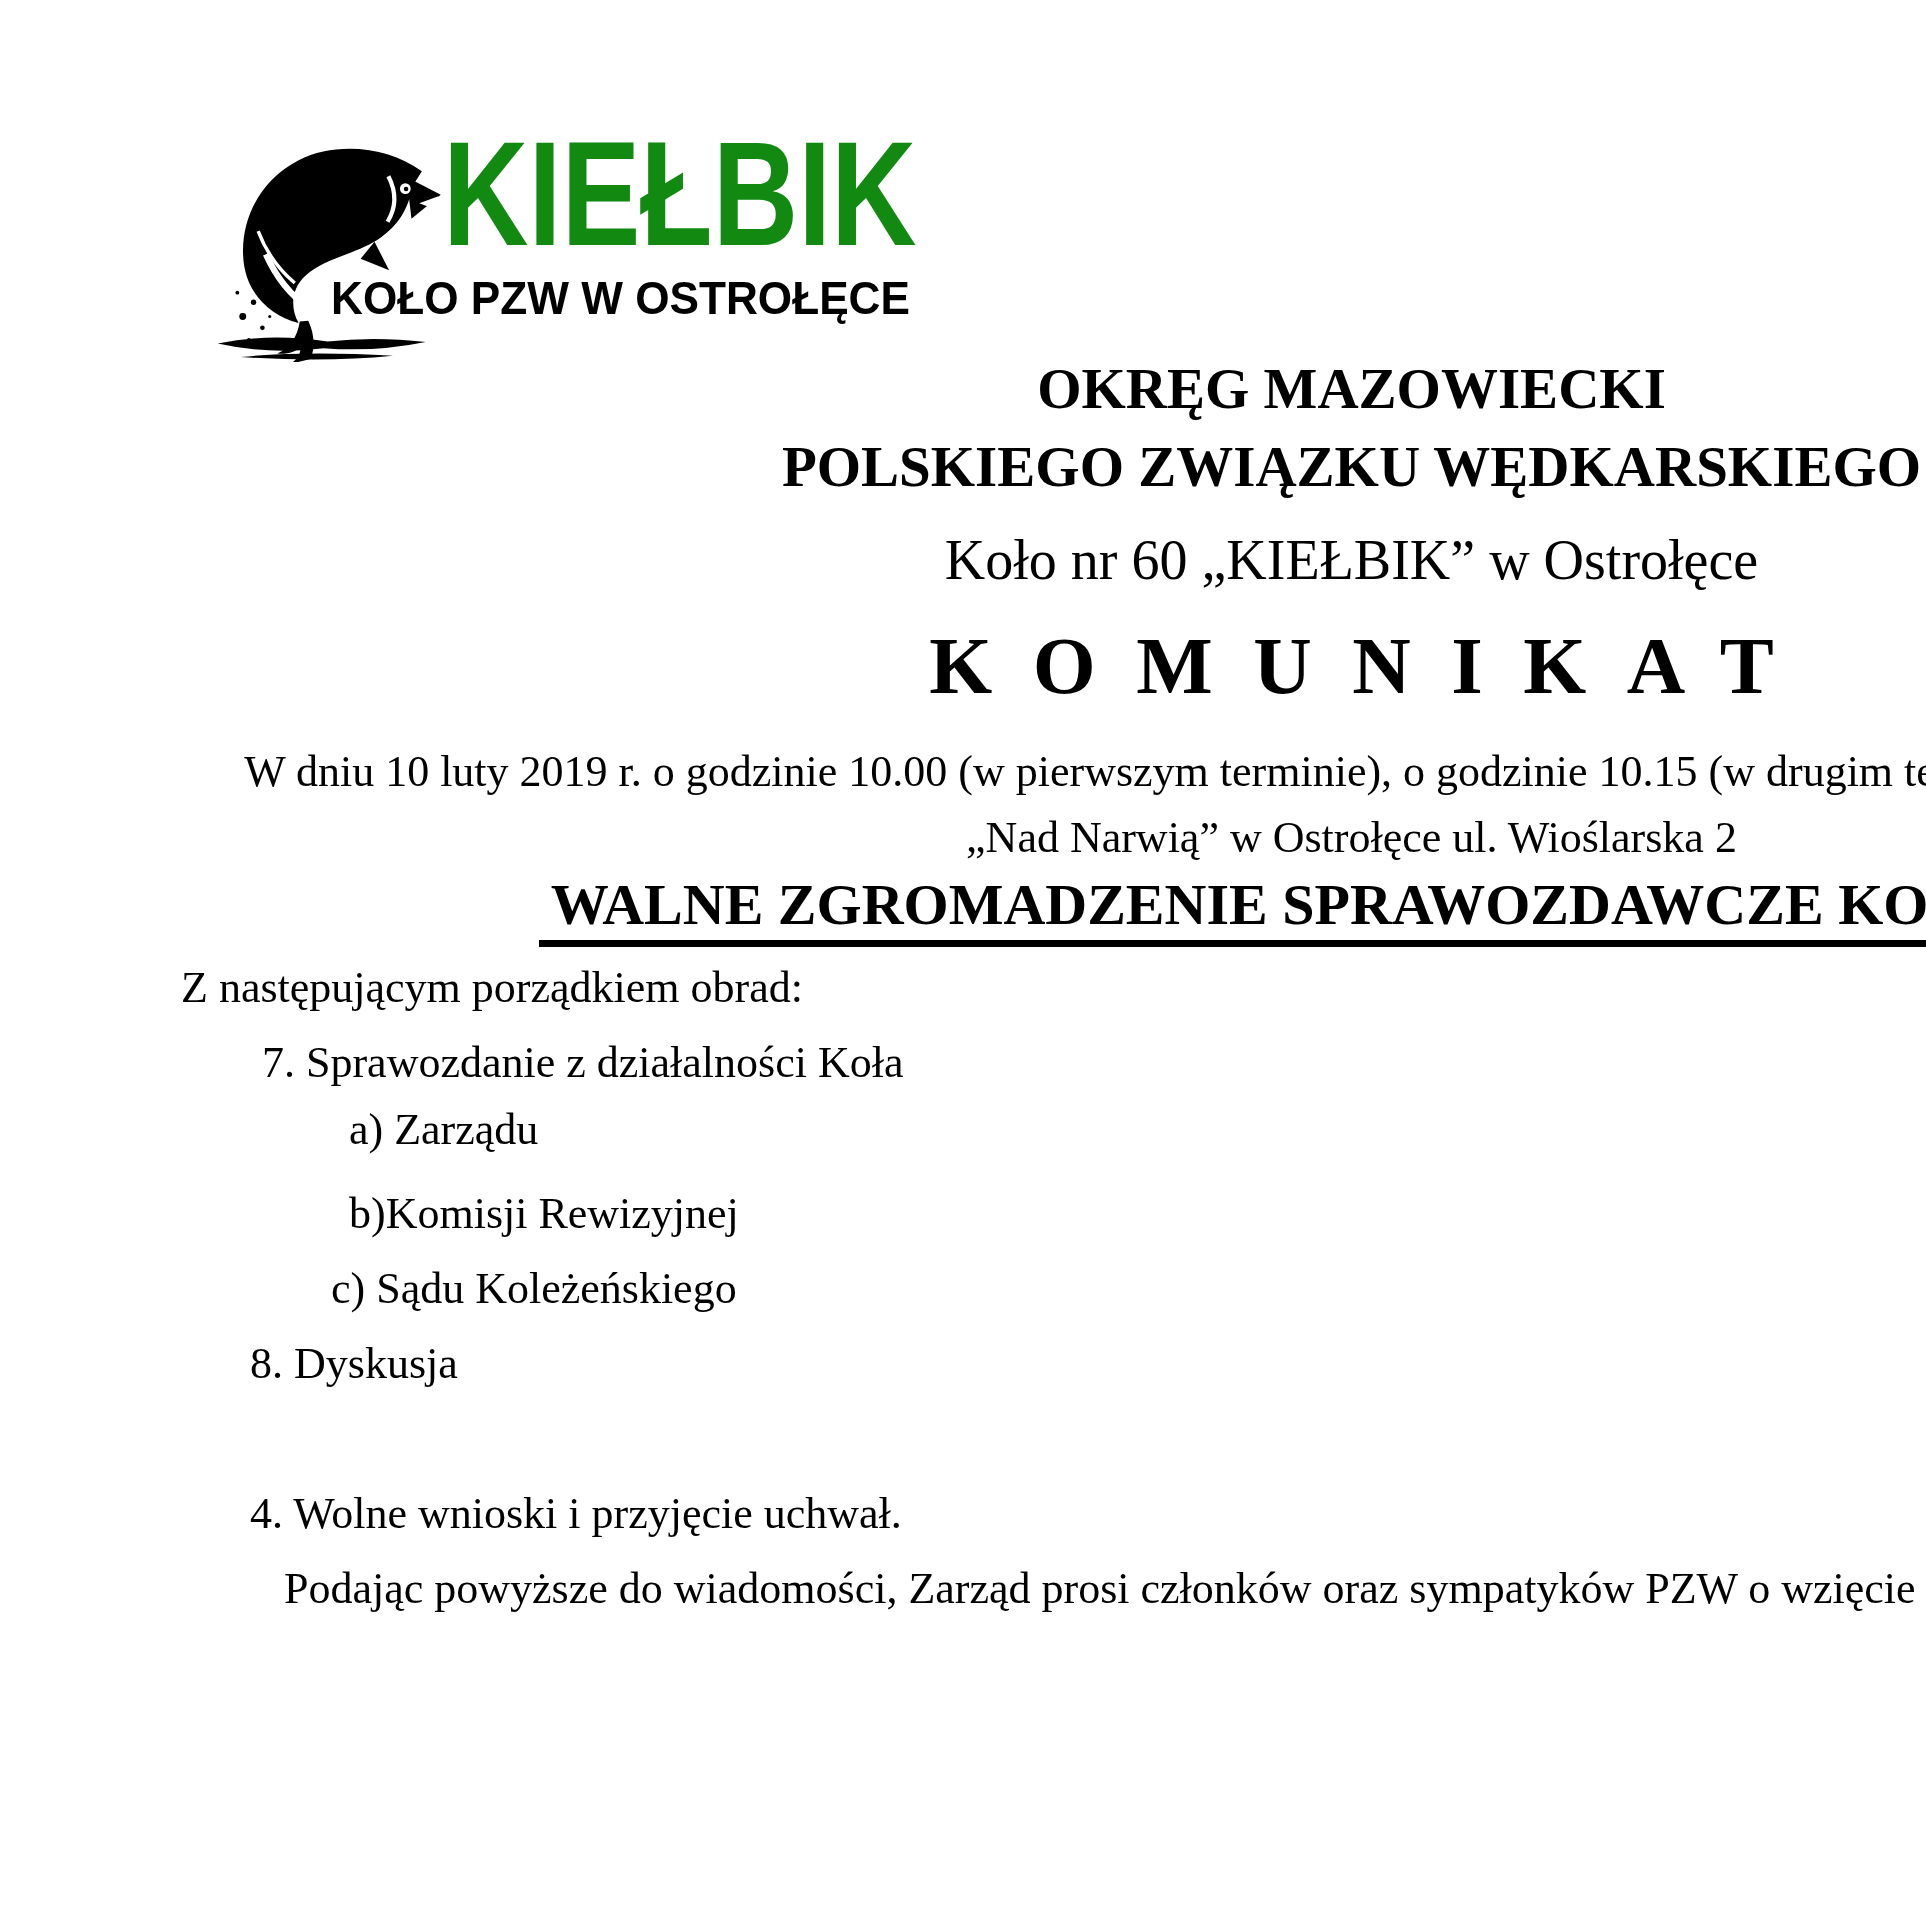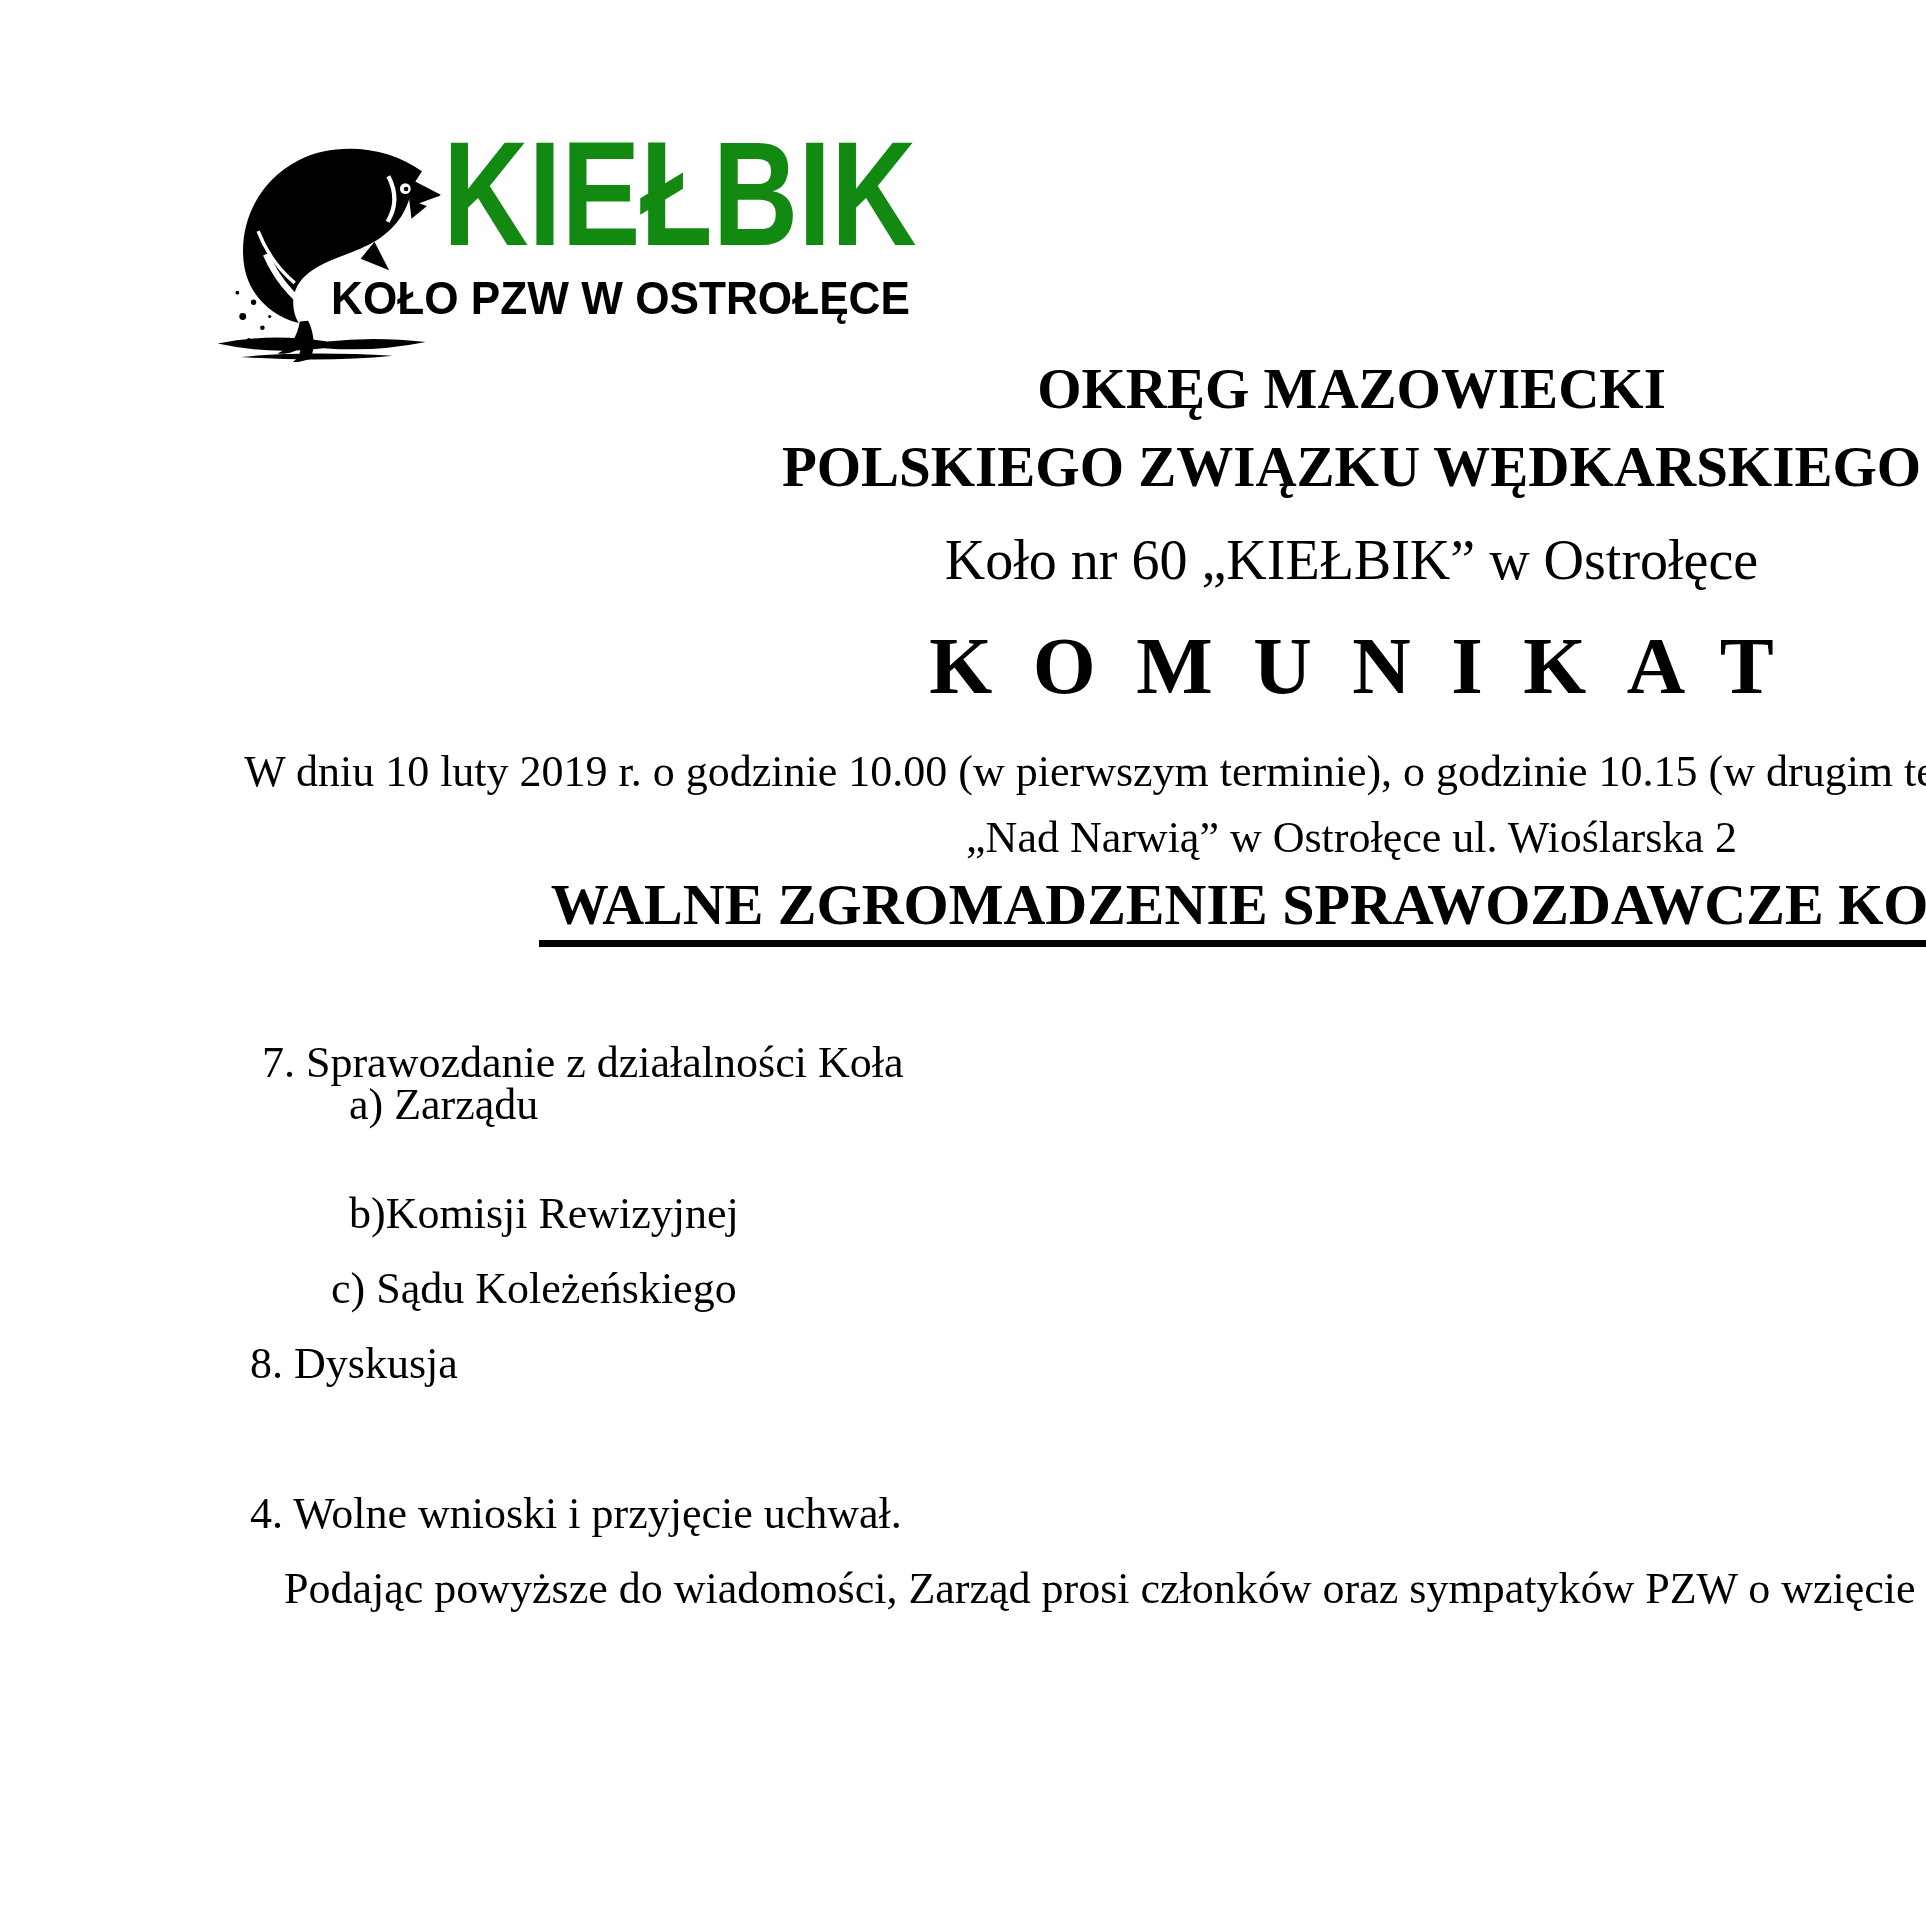--- a/index.html
+++ b/index.html
@@ -80,22 +80,23 @@
   <div class="line center h-reg" style="top:532px">Koło nr 60 „KIEŁBIK” w Ostrołęce</div>
   <div class="line center doc-title" style="top:626px">KOMUNIKAT</div>
 
   <div class="line center body-line" style="top:750px">W dniu 10 luty 2019 r. o godzinie 10.00 (w pierwszym terminie), o godzinie 10.15 (w drugim terminie) odbędzie się w lokalu</div>
   <div class="line center body-line" style="top:816px">„Nad Narwią” w Ostrołęce ul. Wioślarska 2</div>
 
   <div class="line center meeting-line" style="top:876px">
     <span class="u">WALNE ZGROMADZENIE SPRAWOZDAWCZE KOŁA PZW</span>
   </div>
 
+  <div class="line body-line" style="top:966px;left:181px">Z następującym porządkiem obrad:</div>
   <div class="line body-line" style="top:1041px;left:262px">7. Sprawozdanie z działalności Koła</div>
-  <div class="line body-line" style="top:1083px;left:349px">a) Zarządu</div>
+  <div class="line body-line" style="top:1108px;left:349px">a) Zarządu</div>
   <div class="line body-line" style="top:1192px;left:349px">b)Komisji Rewizyjnej</div>
   <div class="line body-line" style="top:1267px;left:331px">c) Sądu Koleżeńskiego</div>
   <div class="line body-line" style="top:1342px;left:250px">8. Dyskusja</div>
   <div class="line body-line" style="top:1492px;left:250px">4. Wolne wnioski i przyjęcie uchwał.</div>
 
   <div class="line body-line" style="top:1567px;left:284px">Podając powyższe do wiadomości, Zarząd prosi członków oraz sympatyków PZW o wzięcie udziału w zgromadzeniu.</div>
 
 </div>
 
 

